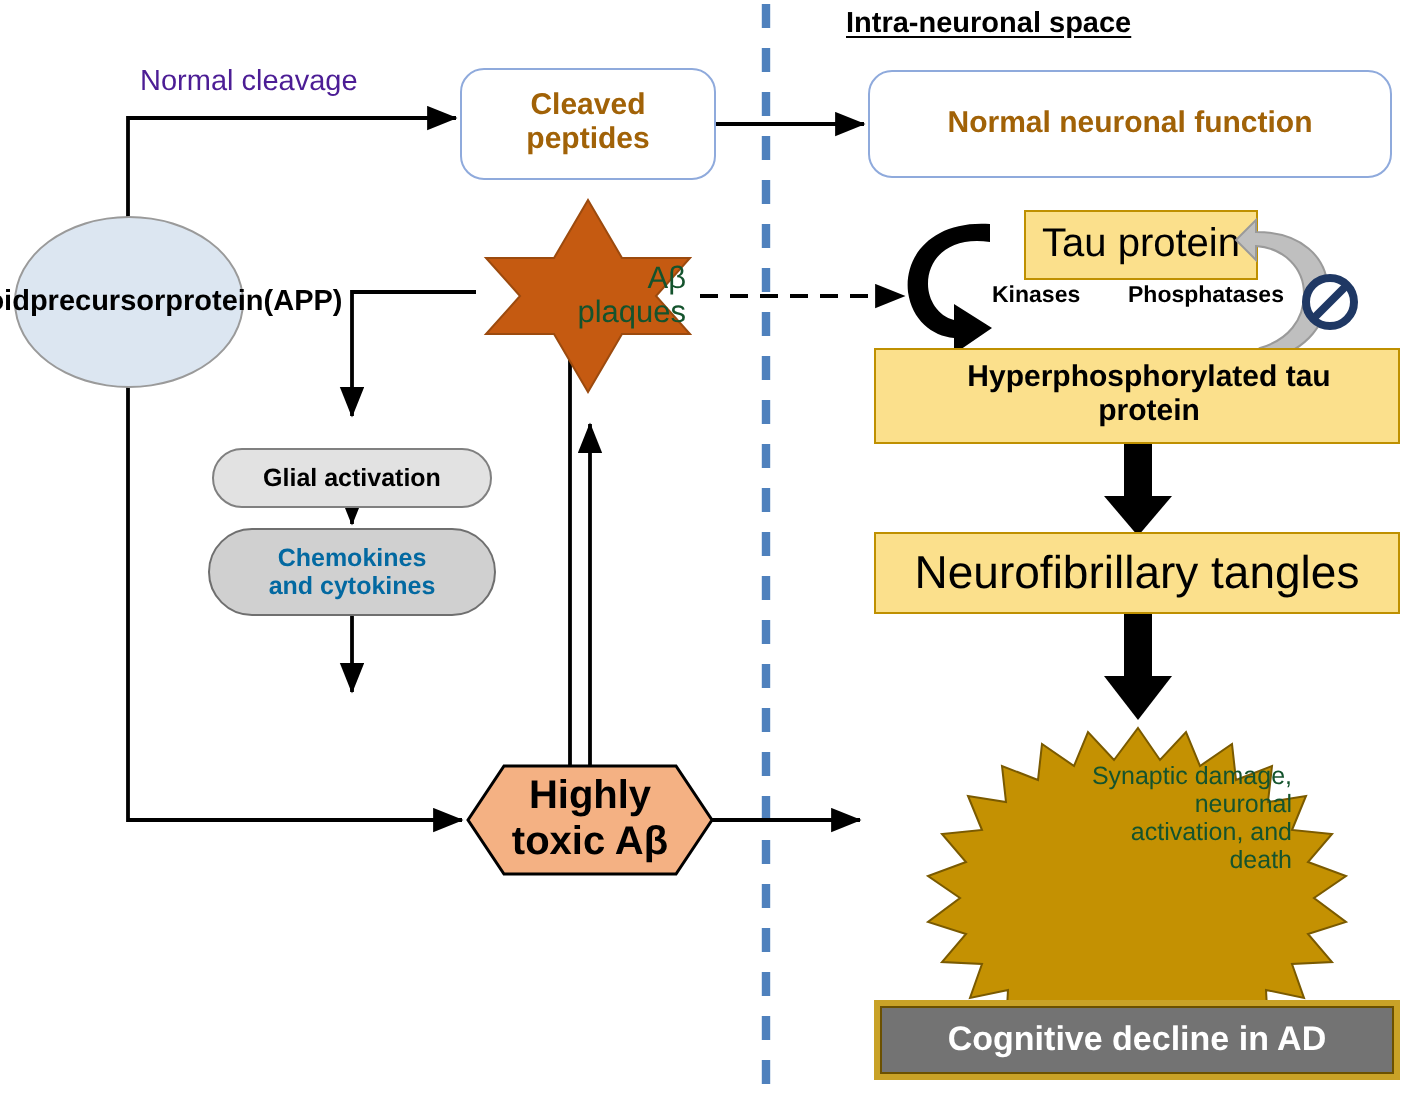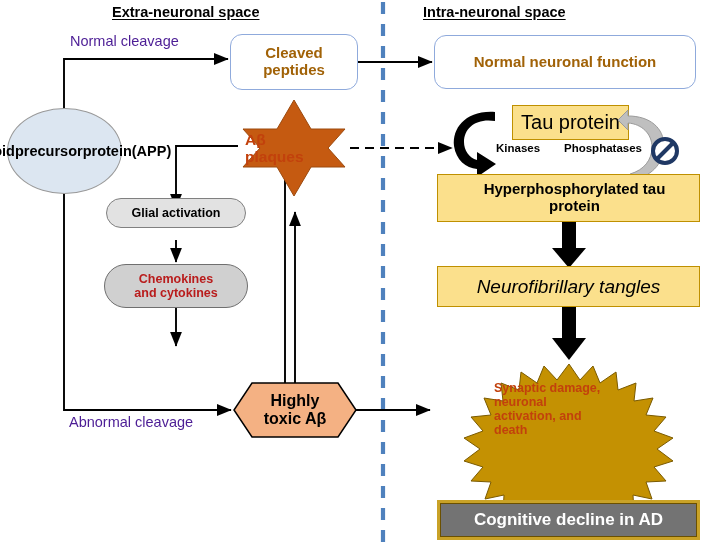--- a/index.html
+++ b/index.html
@@ -23,40 +23,40 @@
             font-size:15px;color:#a16207;}
 
   
   .ellipse{border:1.4px solid #9a9a9a;border-radius:50%;background:#DCE6F1;
            font-size:14.5px;color:#000;}
 
   
   .pill-light{border:1.4px solid #808080;border-radius:999px;background:#E2E2E2;
               font-size:12.5px;color:#000;}
   .pill-mid{border:1.4px solid #6f6f6f;border-radius:999px;background:#D0D0D0;
-            font-size:12.5px;color:#b91c1c;}
+            font-size:12.5px;color:#0369a1;}
   .pill-dark{border:1.4px solid #5a5a5a;border-radius:999px;background:#9C9C9C;
              font-size:13.5px;color:#000;}
 
   
   .ybox{border:1.5px solid #BF9000;background:#FBE08C;color:#000;}
   .ybox.tau{font-size:20px;font-weight:normal;}
   .ybox.hyper{font-size:15px;font-weight:bold;}
-  .ybox.tangles{font-size:19px;font-weight:normal;font-style:italic;}
+  .ybox.tangles{font-size:23px;font-weight:normal;}
 
   
   .goldbar{border:3px solid #C9A227;background:#737373;color:#fff;font-size:17px;
            font-weight:bold;box-shadow:inset 0 0 0 1px #6b5000;}
   .hexlabel{position:absolute;left:0;top:0;width:100%;height:100%;display:flex;
             align-items:center;justify-content:center;text-align:center;
-            font-weight:bold;font-size:16px;color:#000;line-height:1.15;}
+            font-weight:bold;font-size:20px;color:#000;line-height:1.15;}
 
   
-  .starlabel{position:absolute;display:flex;align-items:flex-start;justify-content:center;
-             text-align:center;font-weight:bold;color:#c2410c;line-height:1.12;}
+  .starlabel{position:absolute;display:flex;align-items:flex-end;justify-content:center;
+             text-align:center;font-weight:normal;color:#14532d;line-height:1.12;}
   .starlabel.ab{font-size:15.5px;}
   .starlabel.syn{font-size:12.5px;}
 
   .no-symbol{position:absolute;}
 </style>
 </head>
 <body>
 
 <div id="canvas">
 
@@ -105,25 +105,23 @@
       <polygon points="552,338 586,338 569,360"></polygon>
     </g>
     <g fill="#000">
       <rect x="562" y="455" width="14" height="26"></rect>
       <polygon points="552,476 586,476 569,497"></polygon>
     </g>
 
     <polygon fill="#C49102" stroke="#7A5A00" stroke-width="1" points="569,364 580,380 593,366 600,383 616,372 618,390 636,383 634,401 653,398 646,415 666,417 654,431 673,438 657,449 673,461 654,467 666,481 646,482 652,499 633,495 634,513 616,506 614,524 597,513 591,530 578,518 569,534 560,518 547,530 541,513 523,524 521,506 503,513 504,495 485,499 491,482 471,481 483,467 464,461 480,449 464,438 483,431 471,417 491,415 484,398 503,401 501,383 519,390 521,372 537,383 544,366 557,380"></polygon>
   </svg>
 
-  <div class="heading" style="left:112px;top:4px;">Extra-neuronal space</div>
   <div class="heading" style="left:423px;top:4px;">Intra-neuronal space</div>
 
   <div class="edgelabel" style="left:70px;top:33px;">Normal cleavage</div>
-  <div class="edgelabel" style="left:69px;top:414px;">Abnormal cleavage</div>
   <div class="smalllabel" style="left:496px;top:142px;">Kinases</div>
   <div class="smalllabel" style="left:564px;top:142px;">Phosphatases</div>
 
   <div class="node ellipse" style="left:7px;top:108px;width:115px;height:86px;">
     <span>Amyloid</span>
     <span>precursor</span>
     <span>protein</span>
     <span>(APP)</span>
   </div>
 
@@ -134,21 +132,21 @@
 
   <div class="node roundbox" style="left:434px;top:35px;width:262px;height:54px;">
     <span>Normal neuronal function</span>
   </div>
 
   <div class="starlabel ab" style="left:245px;top:115px;width:98px;height:66px;flex-direction:column;">
     <span>Aβ</span>
     <span>plaques</span>
   </div>
 
-  <div class="node pill-light" style="left:106px;top:198px;width:140px;height:30px;">
+  <div class="node pill-light" style="left:106px;top:224px;width:140px;height:30px;">
     <span>Glial activation</span>
   </div>
 
   <div class="node pill-mid" style="left:104px;top:264px;width:144px;height:44px;flex-direction:column;">
     <span>Chemokines</span>
     <span>and cytokines</span>
   </div>
 
 
   <div class="hexlabel" style="left:234px;top:383px;width:122px;height:54px;flex-direction:column;">

